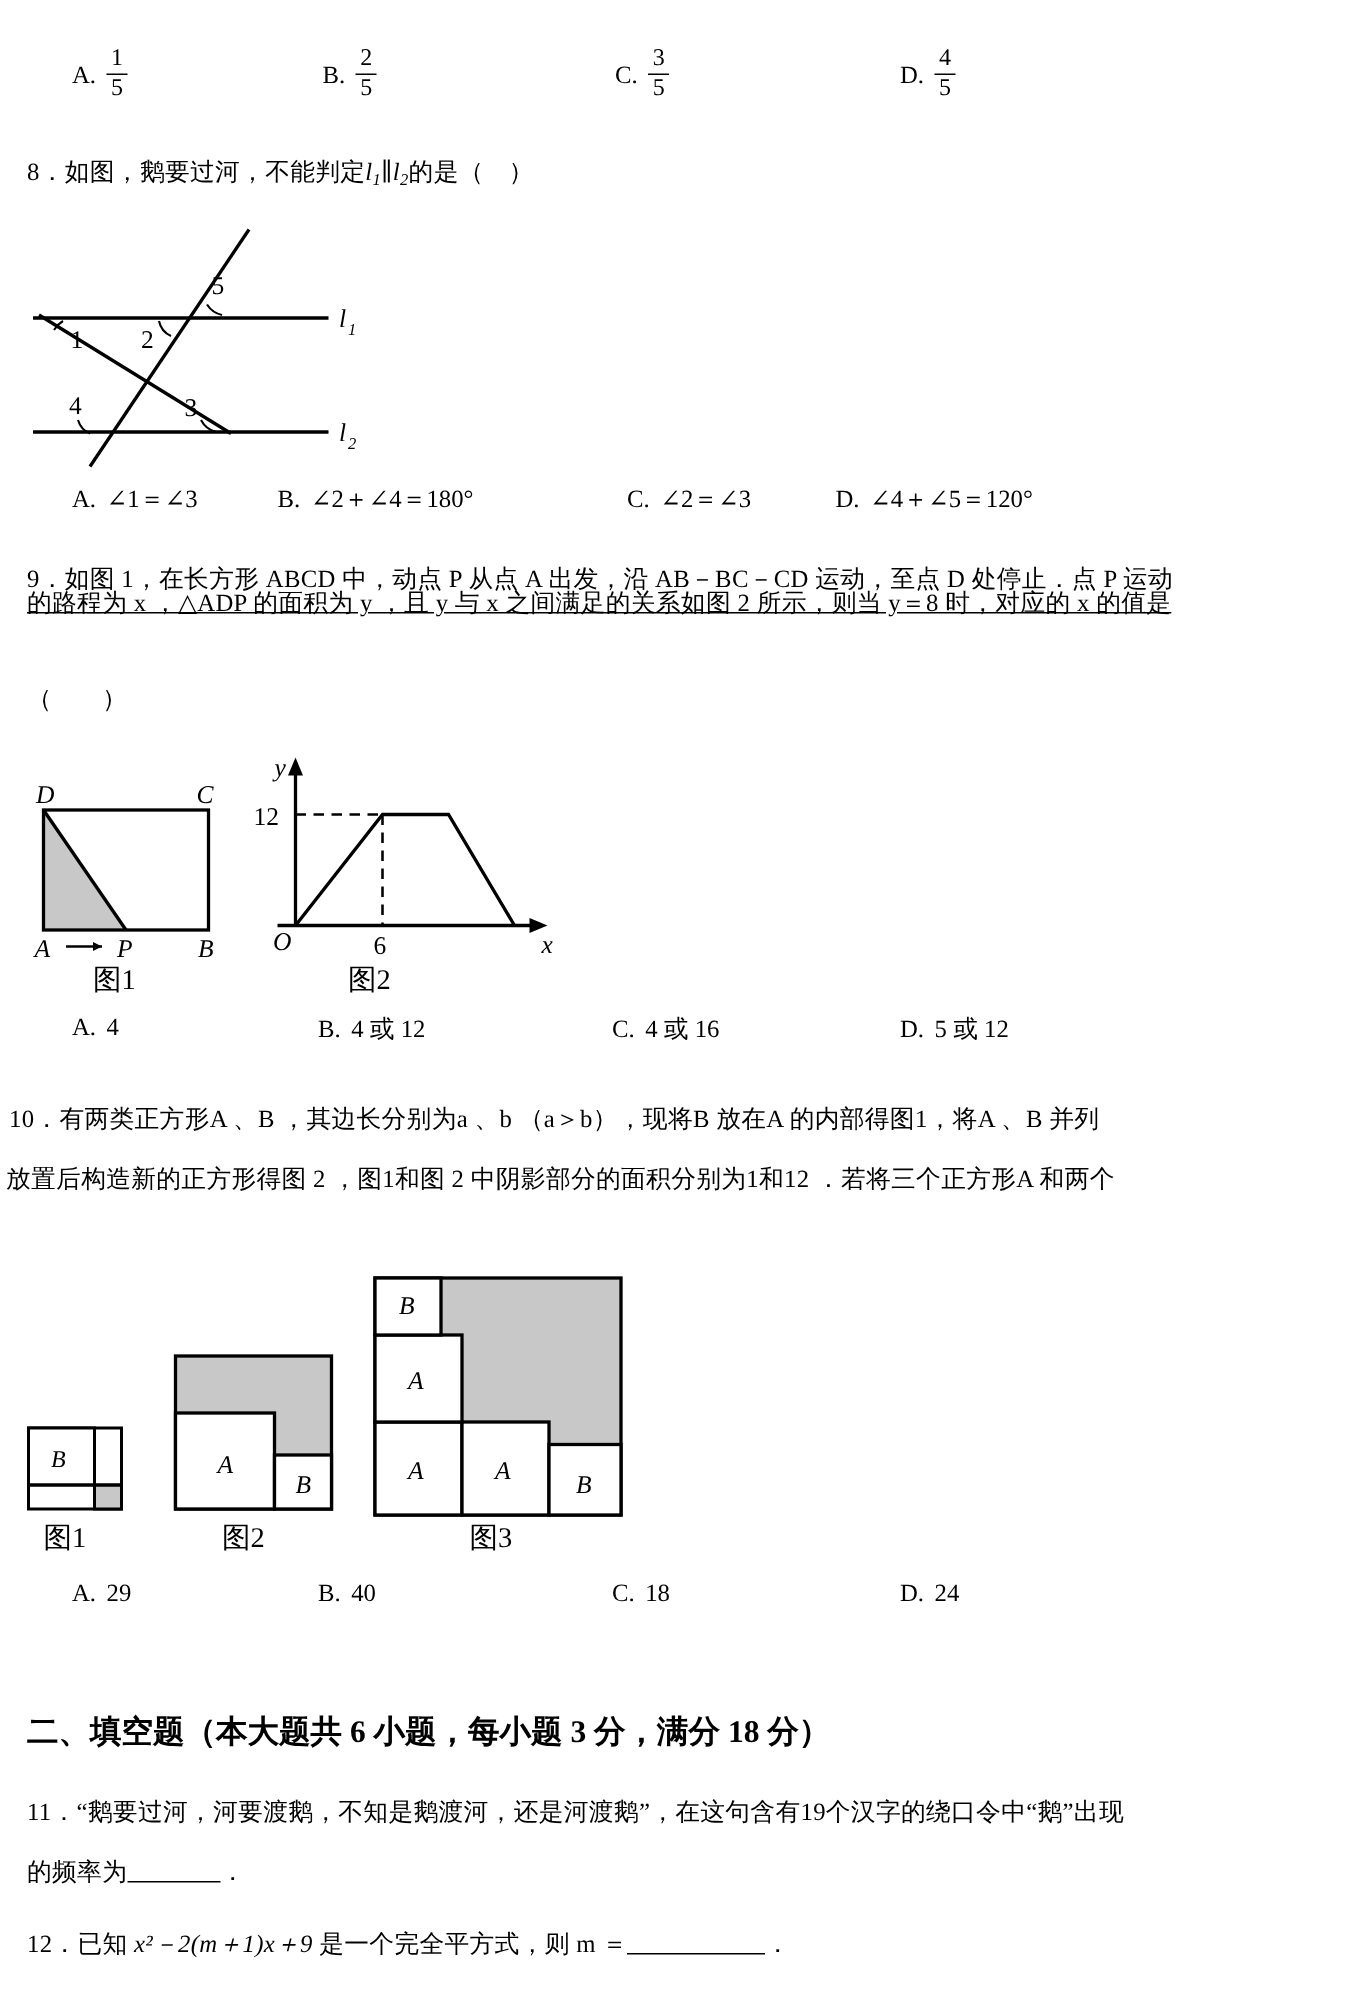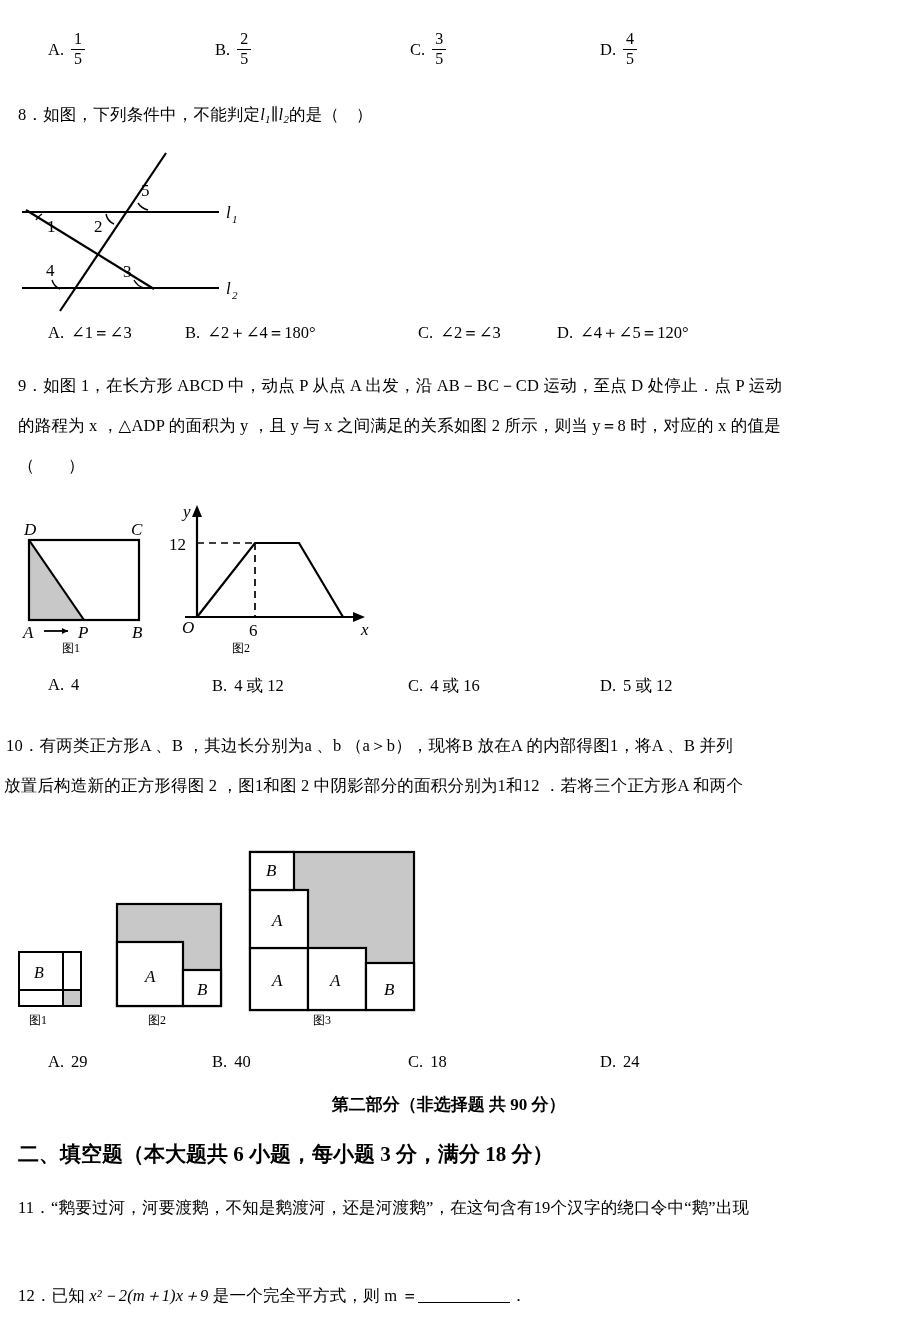--- a/index.html
+++ b/index.html
@@ -67,21 +67,21 @@
     margin: 1px 0;
   }
   .frac .den { padding: 0 3px; }
 
   
   .qblock { position: absolute; }
 
   
   .caption {
     position: absolute;
-    font-size: 12px;
+    font-size: 19px;
     font-family: "Liberation Serif", "DejaVu Serif", serif;
     white-space: nowrap;
   }
 
   .centerline {
     position: absolute;
     width: 897px;
     text-align: center;
     font-size: 17px;
     font-weight: bold;
@@ -138,21 +138,21 @@
       <span class="optlabel">D.</span>
       <span class="frac">
         <span class="num">4</span>
         <span class="bar"></span>
         <span class="den">5</span>
       </span>
     </div>
   </div>
 
   <div class="qblock qtext" style="left:18px; top:95px; width:860px;">
-    <span>8．</span><span>如图，下列条件中，不能判定</span><span class="it"><span>l</span><span class="sub">1</span></span><span>∥</span><span class="it"><span>l</span><span class="sub">2</span></span><span>的是（　）</span>
+    <span>8．</span><span>如图，鹅要过河，不能判定</span><span class="it"><span>l</span><span class="sub">1</span></span><span>∥</span><span class="it"><span>l</span><span class="sub">2</span></span><span>的是（　）</span>
   </div>
 
   <div class="fig" style="left:14px; top:148px;">
     <svg width="250" height="165" viewBox="0 0 250 165">
 
       <line x1="8" y1="64" x2="205" y2="64" stroke="#000" stroke-width="2.2"></line>
 
       <line x1="8" y1="140" x2="205" y2="140" stroke="#000" stroke-width="2.2"></line>
 
       <line x1="46" y1="163" x2="152" y2="5" stroke="#000" stroke-width="2.2"></line>
@@ -193,21 +193,21 @@
     </div>
     <div class="opt" style="left:557px; top:0;">
       <span class="optlabel">D.</span>
       <span>∠4＋∠5＝120°</span>
     </div>
   </div>
 
   <div class="qblock qtext" style="left:18px; top:366px; width:862px;">
     <span>9．</span><span>如图 1，在长方形 ABCD 中，动点 P 从点 A 出发，沿 AB－BC－CD 运动，至点 D 处停止．点 P 运动</span>
   </div>
-  <div class="qblock qtext" style="left:18px; top:406px; width:862px;">
+  <div class="qblock qtext" style="left:18px; top:382px; width:862px;text-decoration:underline;">
     <span>的路程为 x ，△ADP 的面积为 y ，且 y 与 x 之间满足的关系如图 2 所示，则当 y＝8 时，对应的 x 的值是</span>
   </div>
   <div class="qblock qtext" style="left:18px; top:446px; width:862px;">
     <span>（　　）</span>
   </div>
 
   <div class="fig" style="left:12px; top:518px;">
     <svg width="150" height="125" viewBox="0 0 150 125">
 
       <polygon points="17,22 17,102 72,102" fill="#c8c8c8" stroke="none"></polygon>
@@ -342,25 +342,27 @@
     <div class="opt" style="left:408px; top:0;">
       <span class="optlabel">C.</span>
       <span>18</span>
     </div>
     <div class="opt" style="left:600px; top:0;">
       <span class="optlabel">D.</span>
       <span>24</span>
     </div>
   </div>
 
-  <div class="centerline" style="top:1093px;">第二部分（非选择题 共 90 分）</div>
 
   <div class="sectionhead" style="left:18px; top:1140px;">二、填空题（本大题共 6 小题，每小题 3 分，满分 18 分）</div>
 
   <div class="qblock qtext" style="left:18px; top:1188px; width:865px;">
     <span>11．</span><span>“鹅要过河，河要渡鹅，不知是鹅渡河，还是河渡鹅”，在这句含有19个汉字的绕口令中“鹅”出现</span>
   </div>
+  <div class="qblock qtext" style="left:18px; top:1228px; width:865px;">
+    <span>的频率为</span><span class="blank-u" style="width:62px;"></span><span>．</span>
+  </div>
 
   <div class="qblock qtext" style="left:18px; top:1276px; width:865px;">
     <span>12．</span><span>已知 </span><span class="it">x²－2(m＋1)x＋9</span><span> 是一个完全平方式，则 m ＝</span><span class="blank-u" style="width:92px;"></span><span>．</span>
   </div>
 
 </div>
 
 </body></html>

